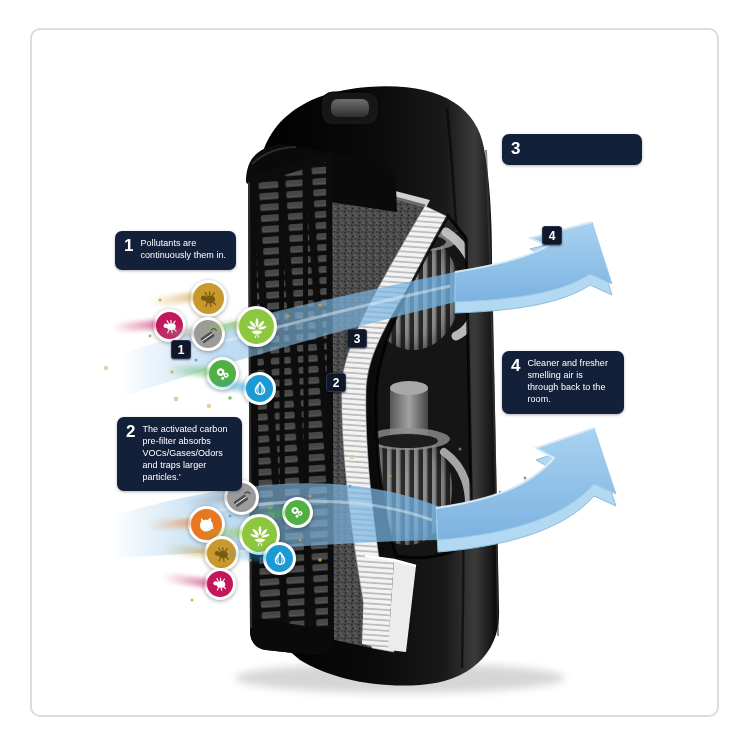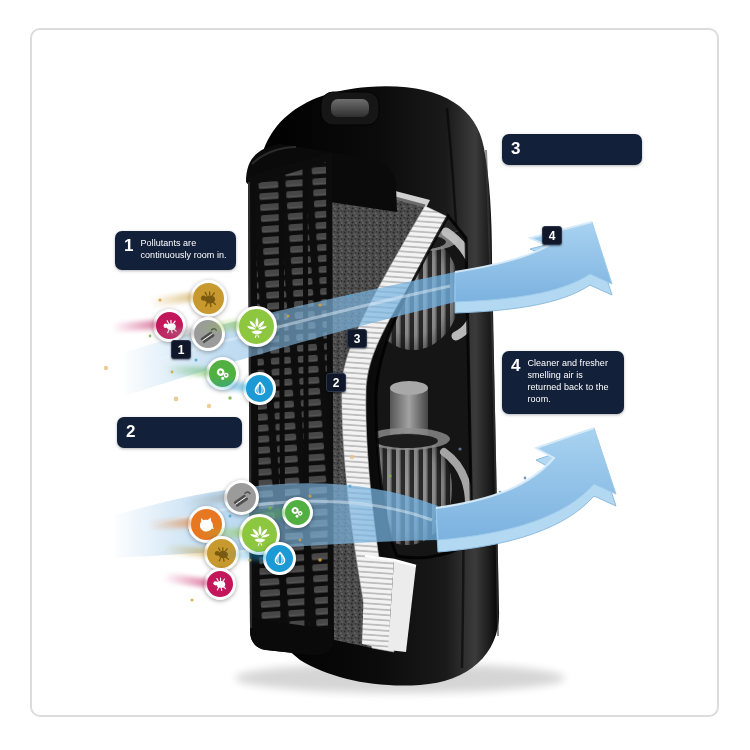--- a/index.html
+++ b/index.html
@@ -365,31 +365,32 @@
     </svg>
   </div>
 <div class="p-icon" style="left: 204px; top: 568px; --d: 26px; --rot: 8deg; --c: #C2185B;" data-particle="magenta">
     <svg viewBox="0 0 24 24">
       <use href="#g-mite"></use>
     </svg>
   </div>
 
 <div class="callout" style="left:115px;top:231px;width:121px">
   <span class="co-num">1</span>
-  <span class="co-text">Pollutants are continuously room in.</span>
+  <span class="co-text">Pollutants are continuously them in.</span>
 </div>
 <div class="callout" style="left:117px;top:417px;width:125px">
   <span class="co-num">2</span>
+  <span class="co-text">The activated carbon pre-filter absorbs VOCs/Gases/Odors and traps larger particles.'</span>
 </div>
 <div class="callout" style="left:502px;top:134px;width:140px">
   <span class="co-num">3</span>
 </div>
 <div class="callout" style="left:502px;top:351px;width:122px">
   <span class="co-num">4</span>
-  <span class="co-text">Cleaner and fresher smelling air is returned back to the room.</span>
+  <span class="co-text">Cleaner and fresher smelling air is through back to the room.</span>
 </div>
 
 <div class="marker" style="left:171px;top:340px">1</div>
 <div class="marker" style="left:326px;top:373px">2</div>
 <div class="marker" style="left:347px;top:329px">3</div>
 <div class="marker" style="left:542px;top:226px">4</div>
 
 <div class="frame"></div>
 
 </body></html>

